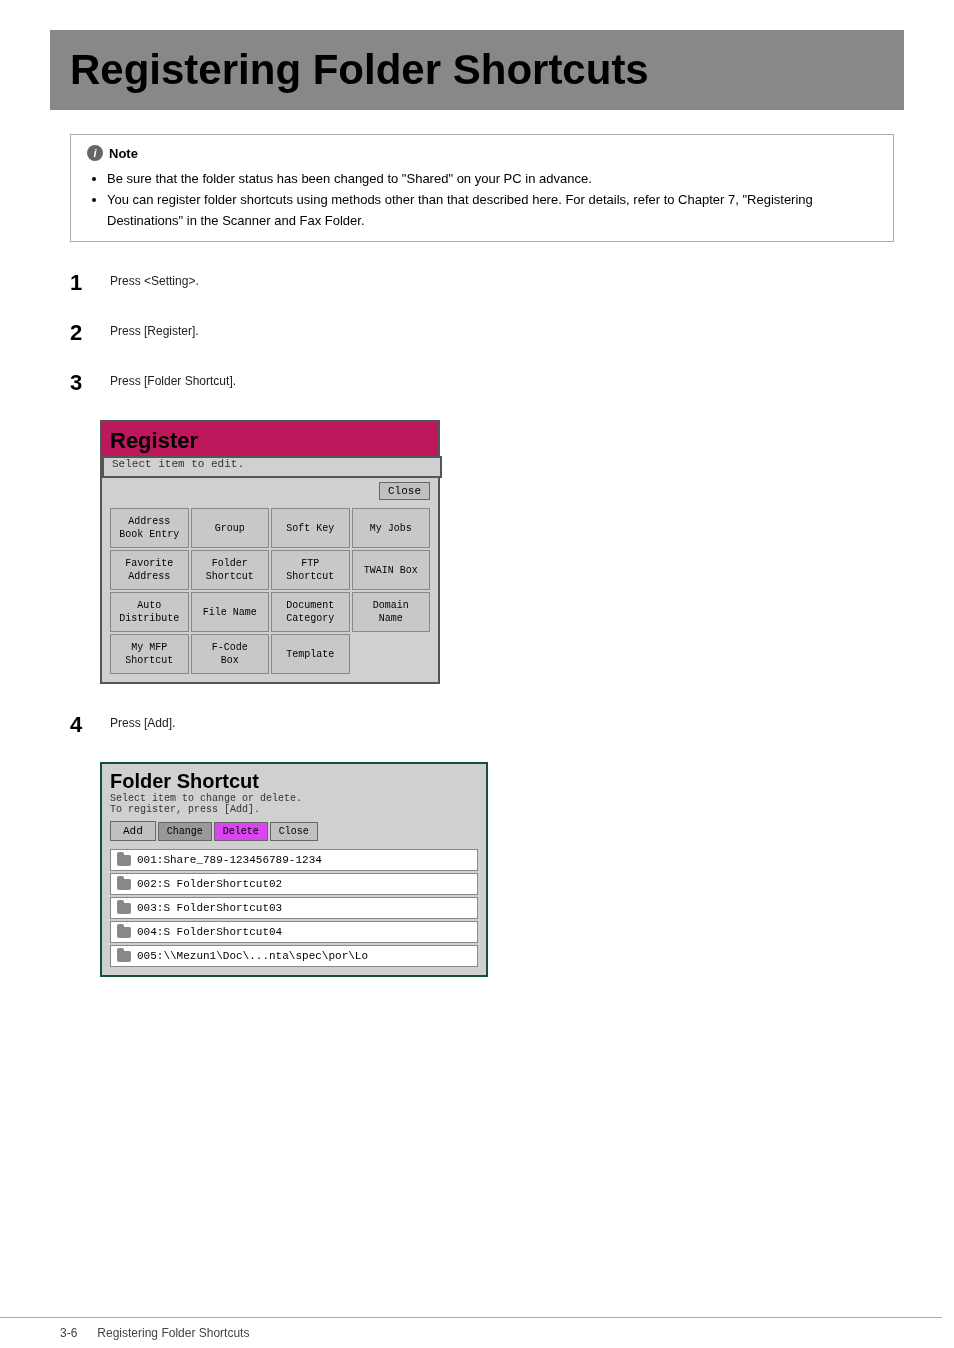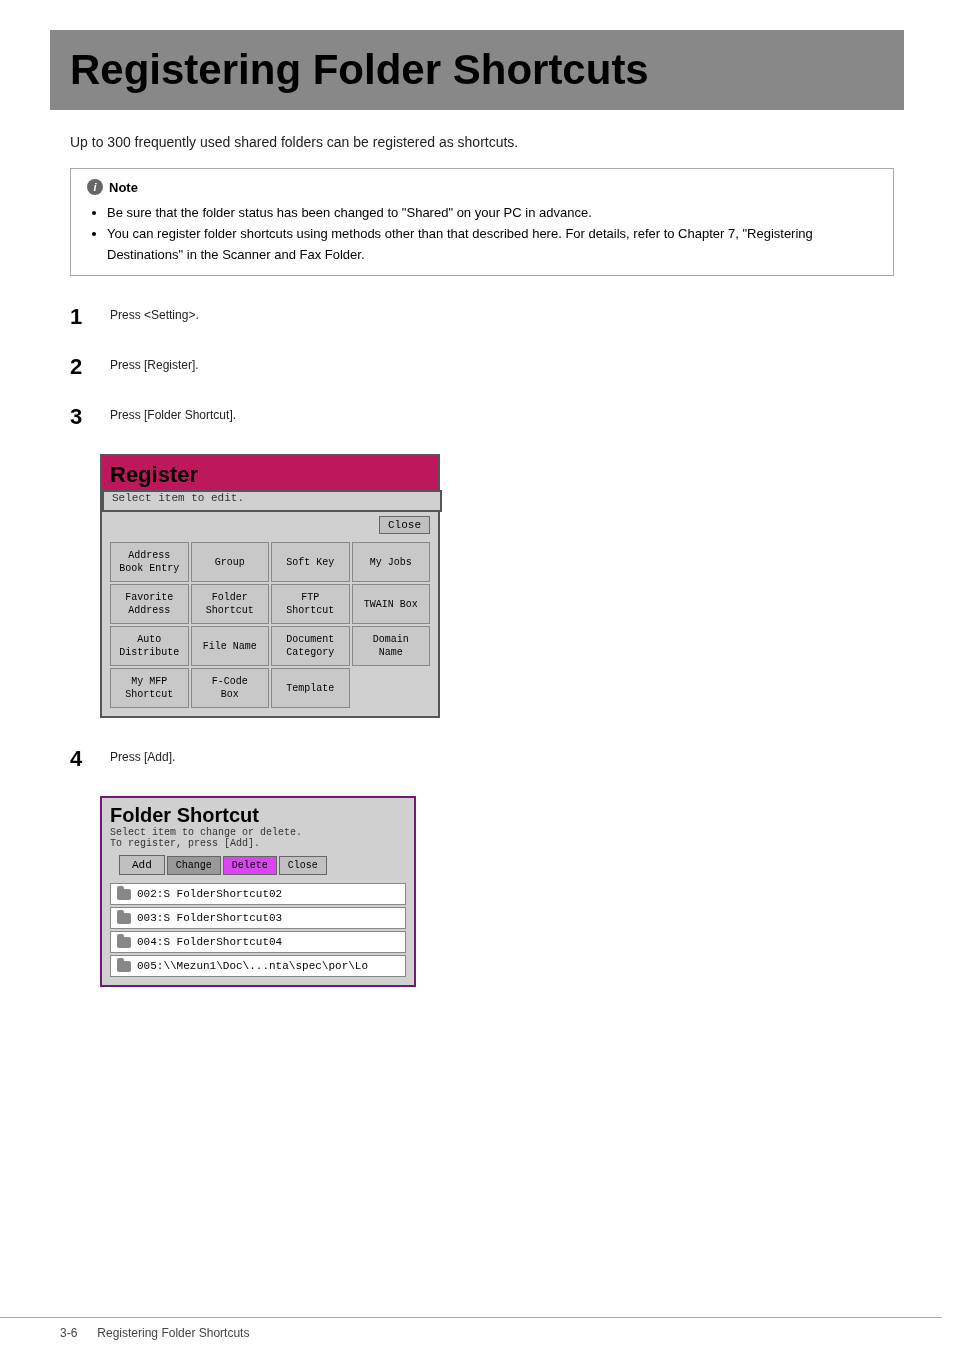--- a/index.html
+++ b/index.html
@@ -161,38 +161,38 @@
       line-height: 1.3;
       font-family: 'Courier New', monospace;
       min-height: 34px;
       display: flex;
       align-items: center;
       justify-content: center;
     }
 
     
     .folder-dialog {
-      border: 2px solid #701a75;
-      width: 316px;
+      border: 2px solid #14532d;
+      width: 388px;
       background: #d0d0d0;
       font-family: 'Courier New', monospace;
       font-size: 12px;
     }
 
     .folder-dialog .big-title {
       font-size: 20px;
       font-weight: bold;
       color: #000;
       font-family: Arial, sans-serif;
     }
 
     .folder-dialog-toolbar {
       display: flex;
       gap: 2px;
-      padding: 4px 17px;
+      padding: 4px 8px;
       align-items: center;
     }
 
     .folder-dialog-toolbar .add-btn {
       background: #c0c0c0;
       border: 1px solid #666;
       padding: 3px 12px;
       font-size: 11px;
       cursor: pointer;
       font-family: 'Courier New', monospace;
@@ -267,21 +267,20 @@
 <body>
 
 <div class="page-container">
 
   
   <div class="title-bar">
     <h1>Registering Folder Shortcuts</h1>
   </div>
 
   
-  <p class="intro-text">Up to 300 frequently used shared folders can be registered as shortcuts.</p>
 
   
   <div class="note-box">
     <div class="note-header">
       <span class="note-icon">i</span>
       <span>Note</span>
     </div>
     <ul class="note-list">
       <li>Be sure that the folder status has been changed to "Shared" on your PC in advance.</li>
       <li>You can register folder shortcuts using methods other than that described here. For details, refer to Chapter 7, "Registering Destinations" in the Scanner and Fax Folder.</li>
@@ -357,20 +356,24 @@
       </div>
       <div class="folder-dialog-toolbar">
         <button class="add-btn" style="background:#c0c0c0;border:1px solid #666;padding:3px 12px;font-size:11px;cursor:pointer;font-family:'Courier New',monospace;">Add</button>
         <button class="nav-btn" style="background:#999;border:1px solid #666;padding:3px 8px;font-size:10px;cursor:pointer;font-family:'Courier New',monospace;">Change</button>
         <button class="nav-btn" style="background:#d946ef;border:1px solid #666;padding:3px 8px;font-size:10px;cursor:pointer;font-family:'Courier New',monospace;">Delete</button>
         <button class="nav-btn" style="background:#c0c0c0;border:1px solid #666;padding:3px 8px;font-size:10px;cursor:pointer;font-family:'Courier New',monospace;">Close</button>
       </div>
       <div class="folder-list">
         <div class="folder-list-item">
           <span class="folder-icon-small"></span>
+          <span>001:Share_789-123456789-1234</span>
+        </div>
+        <div class="folder-list-item">
+          <span class="folder-icon-small"></span>
           <span>002:S FolderShortcut02</span>
         </div>
         <div class="folder-list-item">
           <span class="folder-icon-small"></span>
           <span>003:S FolderShortcut03</span>
         </div>
         <div class="folder-list-item">
           <span class="folder-icon-small"></span>
           <span>004:S FolderShortcut04</span>
         </div>

